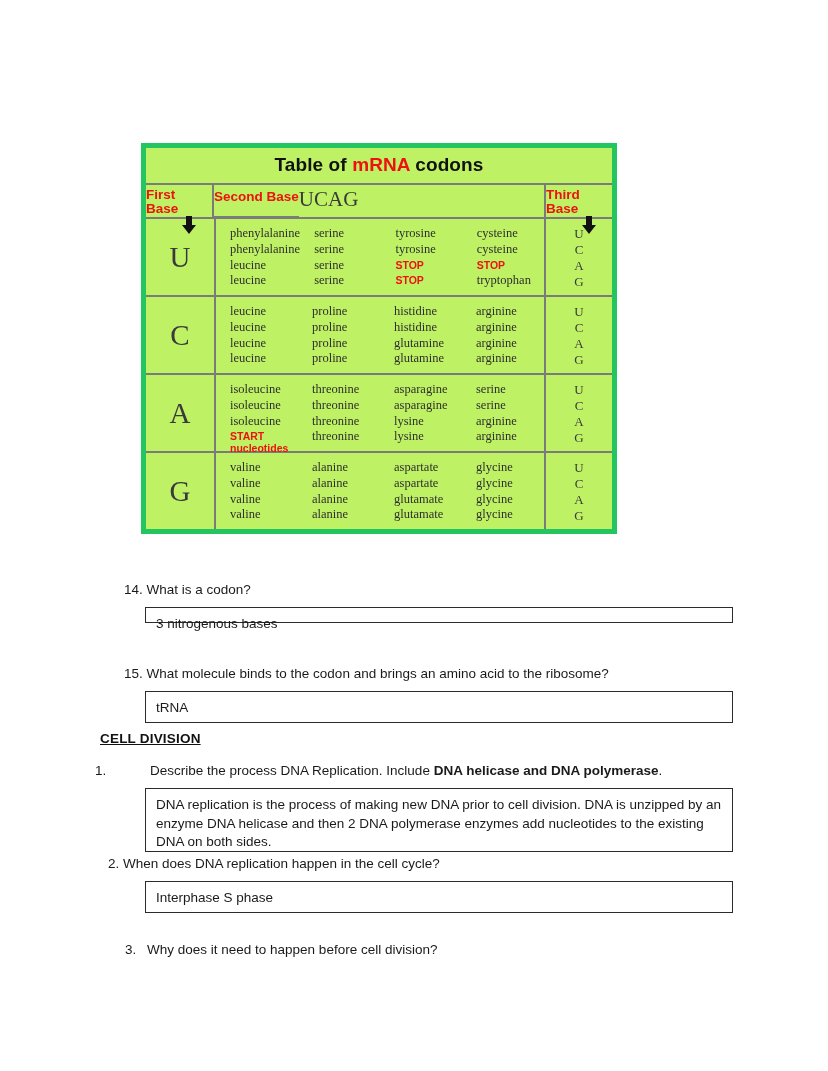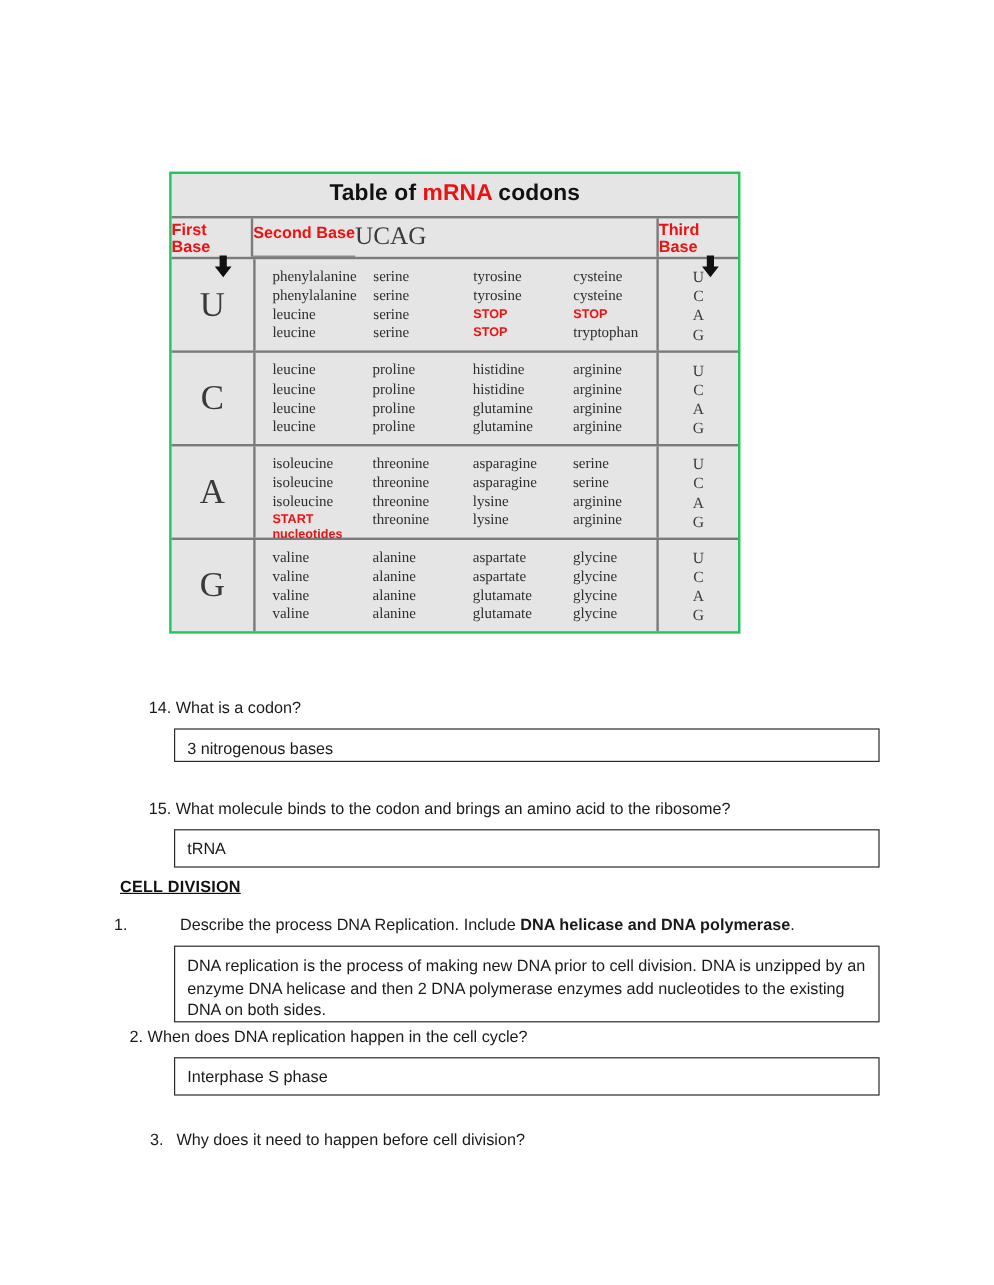--- a/index.html
+++ b/index.html
@@ -15,23 +15,23 @@
     color: #1a1a1a;
     overflow: hidden;
   }
 
   
   .codon-table-wrap {
     position: absolute;
     left: 141px;
     top: 143px;
     width: 476px;
-    border: 2px solid #22c55e;
-    box-sizing: border-box;
-    background: #e5e5e5;
+    border: 5px solid #22c55e;
+    box-sizing: border-box;
+    background: #bef264;
   }
   .ct-title {
     text-align: center;
     font-size: 19px;
     font-weight: bold;
     letter-spacing: .1px;
     padding: 6px 0 7px 0;
     border-bottom: 2px solid #7b7b7b;
     color: #111111;
   }
@@ -379,21 +379,21 @@
       <span>U</span>
       <span>C</span>
       <span>A</span>
       <span>G</span>
     </div>
   </div>
 
 </div>
 
 <div class="qtext" style="left:124px; top:581px;">14. What is a codon?</div>
-<div class="answer-box" style="top:607px; height:28px;">3 nitrogenous bases</div>
+<div class="answer-box" style="top:607px; height:16px;">3 nitrogenous bases</div>
 
 <div class="qtext" style="left:124px; top:665px;">15. What molecule binds to the codon and brings an amino acid to the ribosome?</div>
 <div class="answer-box" style="top:691px; height:32px;">tRNA</div>
 
 <div class="section-head" style="left:100px; top:731px;">CELL DIVISION</div>
 
 <div class="qtext" style="left:95px; top:762px;">
   <span class="q-num" style="width:55px;">1.</span><span>Describe the process DNA Replication.  Include </span><b>DNA helicase and DNA polymerase</b><span>.</span>
 </div>
 <div class="answer-box" style="top:788px; height:64px; white-space:normal;">DNA replication is the process of making new DNA prior to cell division.  DNA is unzipped by an enzyme DNA helicase and then 2 DNA polymerase enzymes add nucleotides to the existing DNA on both sides.</div>

